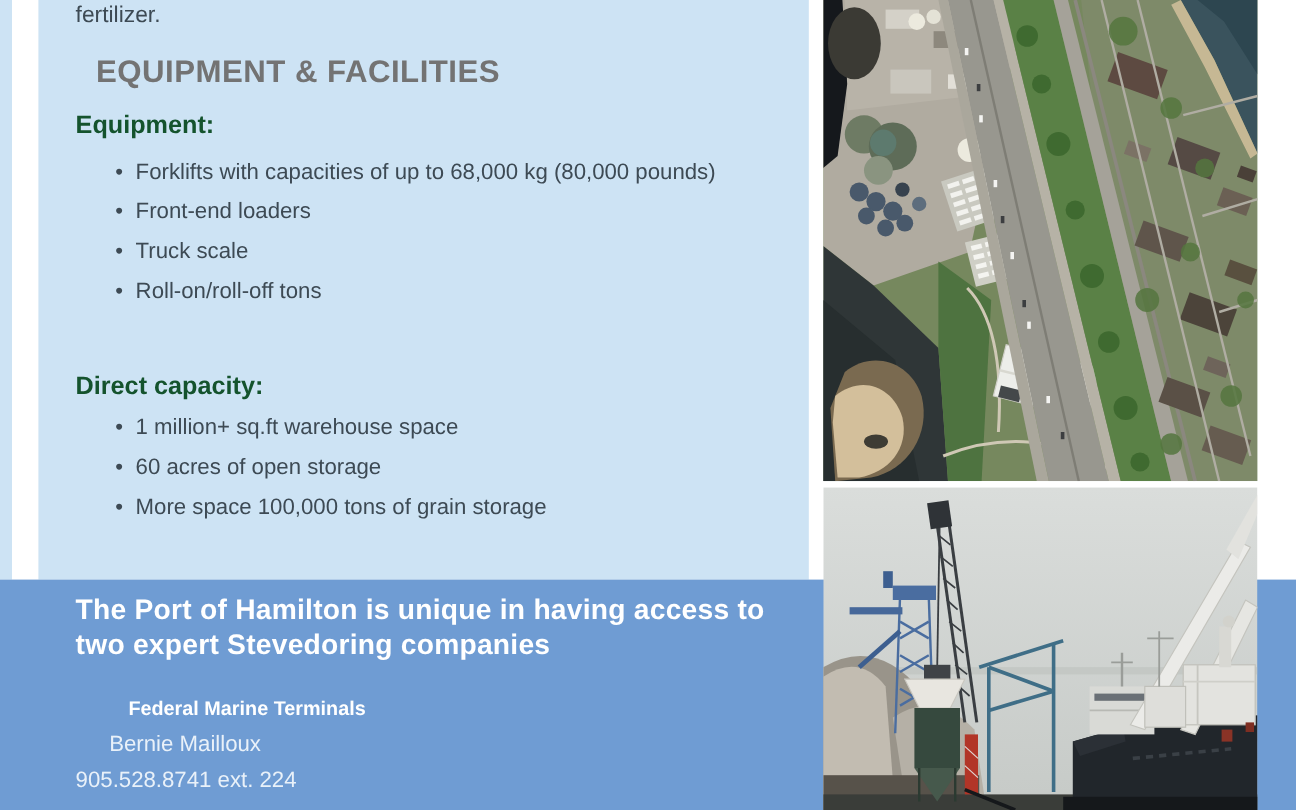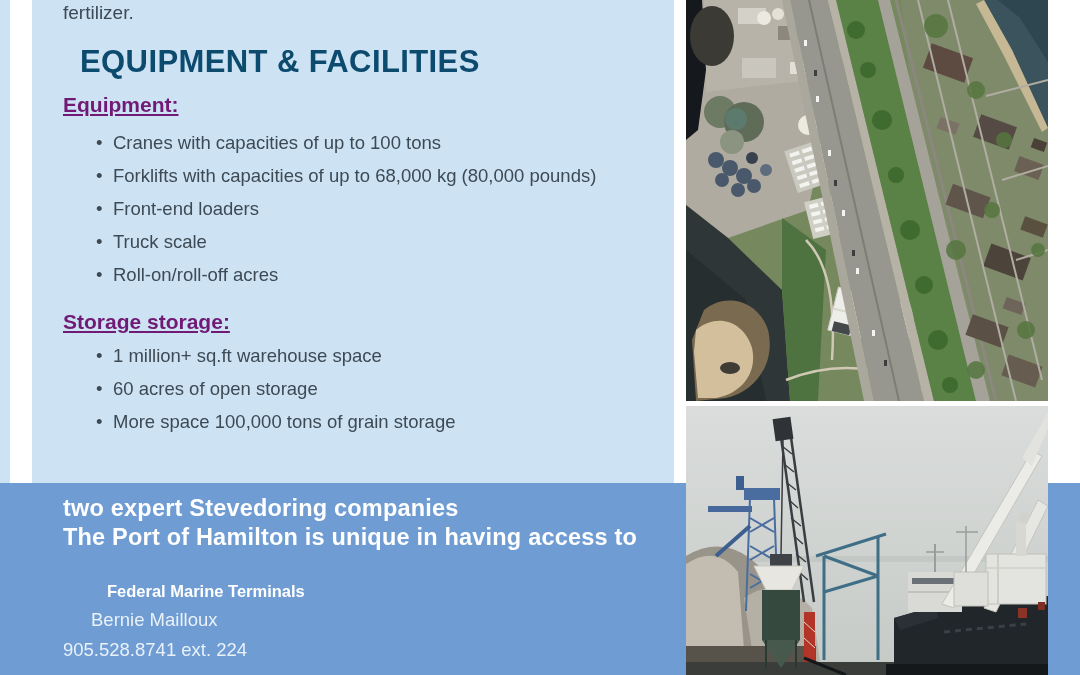--- a/index.html
+++ b/index.html
@@ -8,24 +8,24 @@
   .page { position:relative; width:1080px; height:675px; background:#ffffff; }
 
   
   .left-stripe { position:absolute; left:0; top:0; width:10px; height:483px; background:#cde3f4; }
 
   
   .panel { position:absolute; left:32px; top:0; width:642px; height:483px; background:#cde3f4; }
 
   .intro { position:absolute; left:31px; top:2px; font-size:19px; color:#3d4a54; }
 
-  .section-title { position:absolute; left:48px; top:44px; font-size:31px; font-weight:bold;
-                   color:#0c4a6e; letter-spacing:0.4px; }
-
-  .sub-heading { position:absolute; left:31px; font-size:21px; font-weight:bold; color:#701a75;text-decoration:underline; }
+  .section-title { position:absolute; left:48px; top:44px; font-size:26px; font-weight:bold;
+                   color:#737373; letter-spacing:0.4px; }
+
+  .sub-heading { position:absolute; left:31px; font-size:21px; font-weight:bold; color:#14532d; }
   .equipment-heading { top:93px; }
   .storage-heading   { top:310px; }
 
   ul.bullets { position:absolute; left:64px; list-style:none; }
   ul.equipment-list { top:132px; }
   ul.storage-list   { top:345px; }
   ul.bullets li { position:relative; padding-left:17px; font-size:18.5px; color:#3d4a54;
                   line-height:22px; margin-bottom:11px; }
   ul.bullets li::before { content:"•"; position:absolute; left:0; top:0; color:#3d4a54; }
 
@@ -49,39 +49,38 @@
 <div class="page">
 
   <div class="left-stripe"></div>
 
   <div class="panel">
     <div class="intro">fertilizer.</div>
     <div class="section-title">EQUIPMENT &amp; FACILITIES</div>
 
     <div class="sub-heading equipment-heading">Equipment:</div>
     <ul class="bullets equipment-list">
-      <li>Cranes with capacities of up to 100 tons</li>
       <li>Forklifts with capacities of up to 68,000 kg (80,000 pounds)</li>
       <li>Front-end loaders</li>
       <li>Truck scale</li>
-      <li>Roll-on/roll-off acres</li>
+      <li>Roll-on/roll-off tons</li>
     </ul>
 
-    <div class="sub-heading storage-heading">Storage storage:</div>
+    <div class="sub-heading storage-heading">Direct capacity:</div>
     <ul class="bullets storage-list">
       <li>1 million+ sq.ft warehouse space</li>
       <li>60 acres of open storage</li>
       <li>More space 100,000 tons of grain storage</li>
     </ul>
   </div>
 
   <div class="band">
     <div class="band-heading">
+      <div>The Port of Hamilton is unique in having access to</div>
       <div>two expert Stevedoring companies</div>
-      <div>The Port of Hamilton is unique in having access to</div>
     </div>
     <div class="company">Federal Marine Terminals</div>
     <div class="contact">Bernie Mailloux</div>
     <div class="phone">905.528.8741 ext. 224</div>
   </div>
 
   <div class="photo top">
     <svg viewBox="0 0 362 401" preserveAspectRatio="none">
       <rect width="362" height="401" fill="#76885e"></rect>
 

